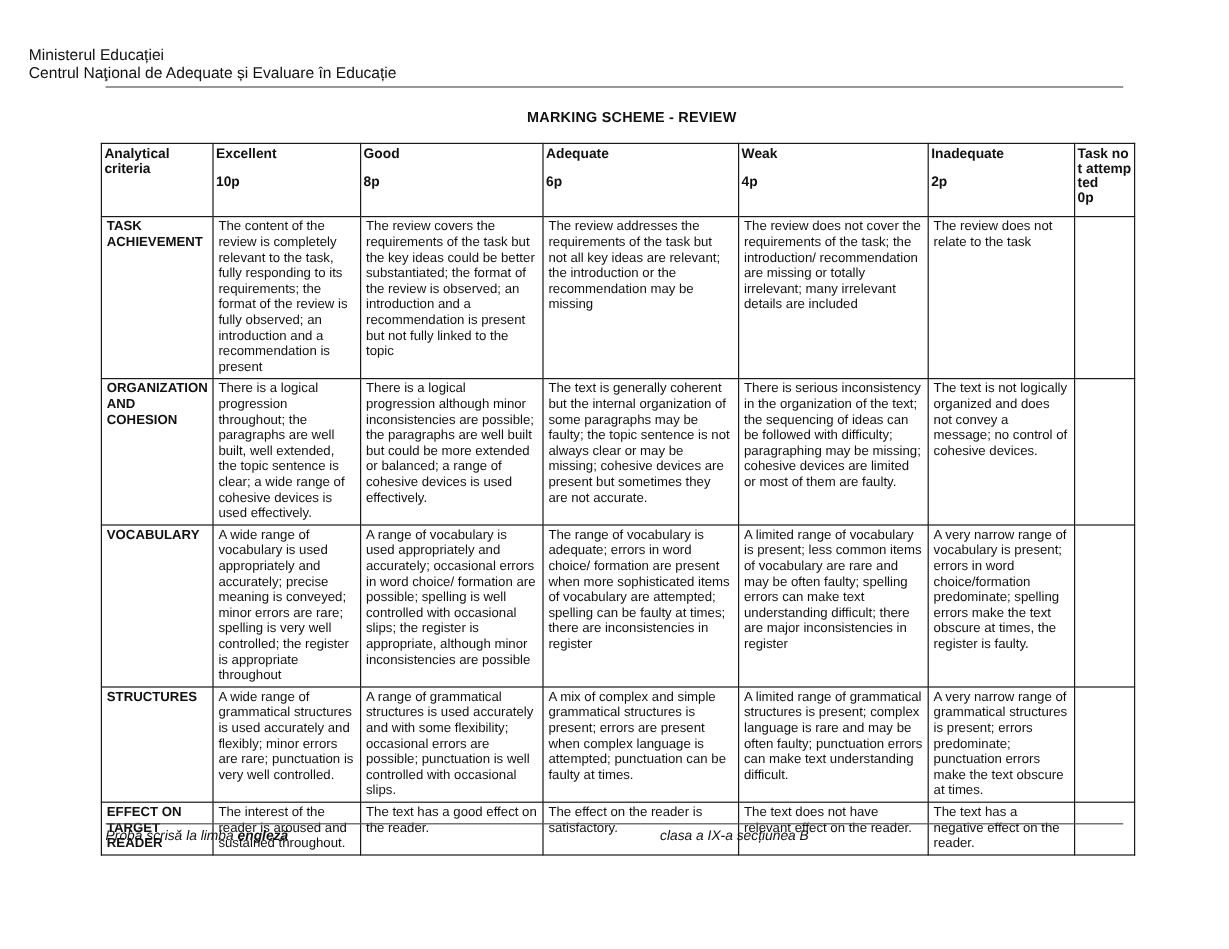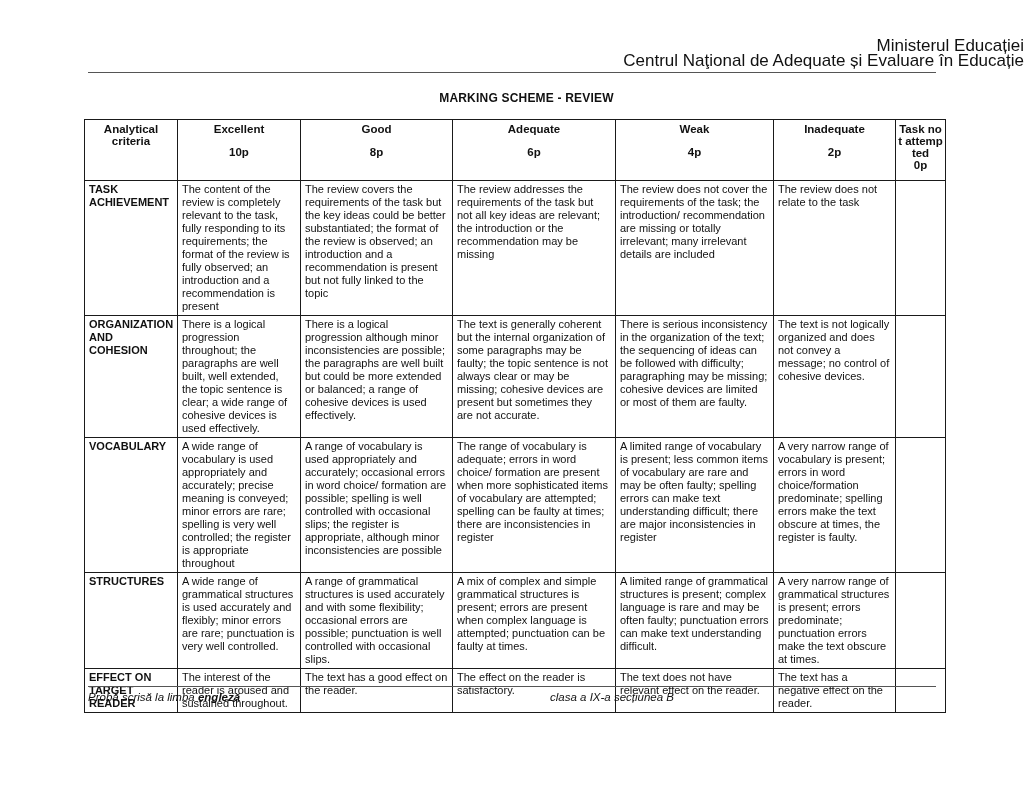--- a/index.html
+++ b/index.html
@@ -4,27 +4,27 @@
 <style>
   * { margin: 0; padding: 0; box-sizing: border-box; }
   html, body { background: #ffffff; }
   body {
     width: 1024px; height: 791px;
     font-family: "Liberation Sans", sans-serif;
     color: #111;
     position: relative;
     overflow: hidden;
   }
-  .page-header { text-align: right; padding-top: 38px; font-size: 17px; line-height: 15px; padding-left: 24px; }
+  .page-header { text-align: left; padding-top: 38px; font-size: 13px; line-height: 15px; padding-left: 24px; }
   .header-rule { border-top: 1.5px solid #555; margin: 4px 88px 0 88px; }
   .doc-title { text-align: center; font-weight: bold; font-size: 12px; margin-top: 18px; letter-spacing: .2px; padding-left: 29px; }
 
   table.marking { border-collapse: collapse; table-layout: fixed; margin: 14px 0 0 84px; width: 861px; }
   table.marking th, table.marking td { border: 1.5px solid #1a1a1a; vertical-align: top; background: #fff; }
-  table.marking th { font-size: 11.5px; font-weight: bold; text-align: center; padding: 3px 2px; }
+  table.marking th { font-size: 11.5px; font-weight: bold; text-align: left; padding: 3px 2px; }
   table.marking td { font-size: 11px; line-height: 13px; padding: 2px 4px 2px 4px; text-align: left; }
   td.criteria { font-weight: bold; padding-left: 3px; padding-right: 2px; border-radius: 20px; }
   .hdr-points { margin-top: 11px; }
   th.task-col { overflow-wrap: break-word; word-break: break-all; padding-left: 1px; padding-right: 1px; }
   th.task-col .hdr-points { margin-top: 0; }
   tr.hdr-row  { height: 61px; }
   tr.r0 { height: 117px; }
   tr.r1 { height: 95px; }
   tr.r2 { height: 128px; }
   tr.r3 { height: 90px; margin-left: 33px; }

